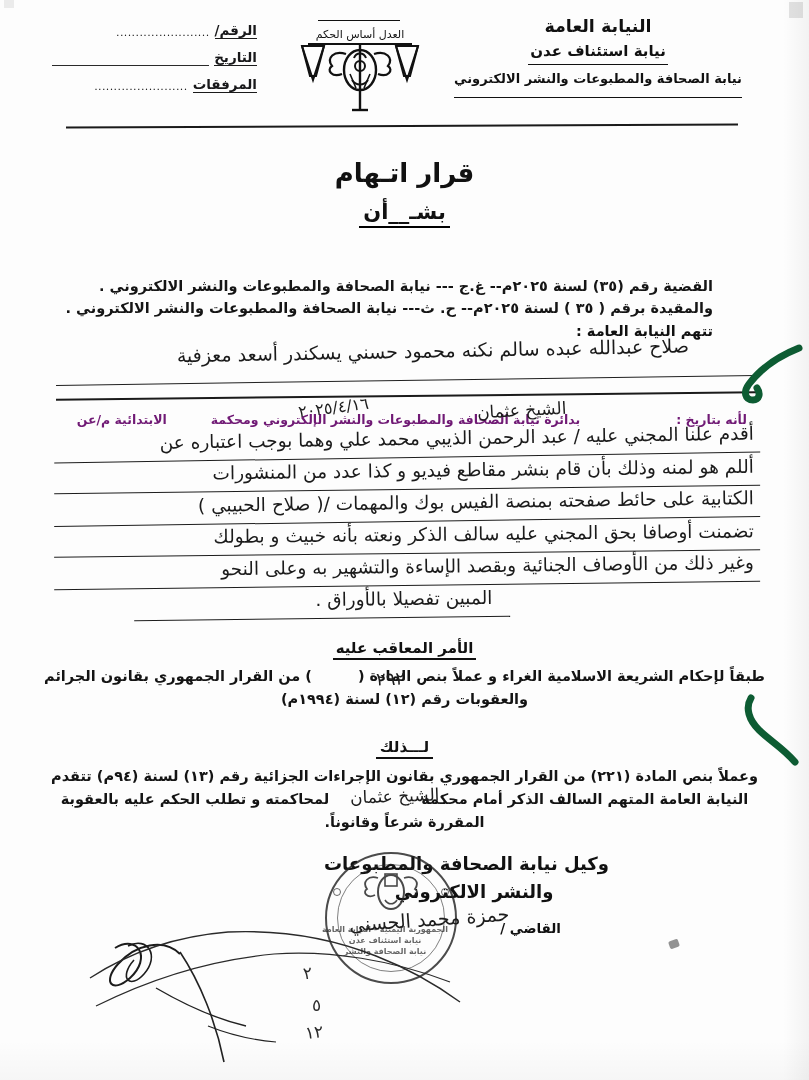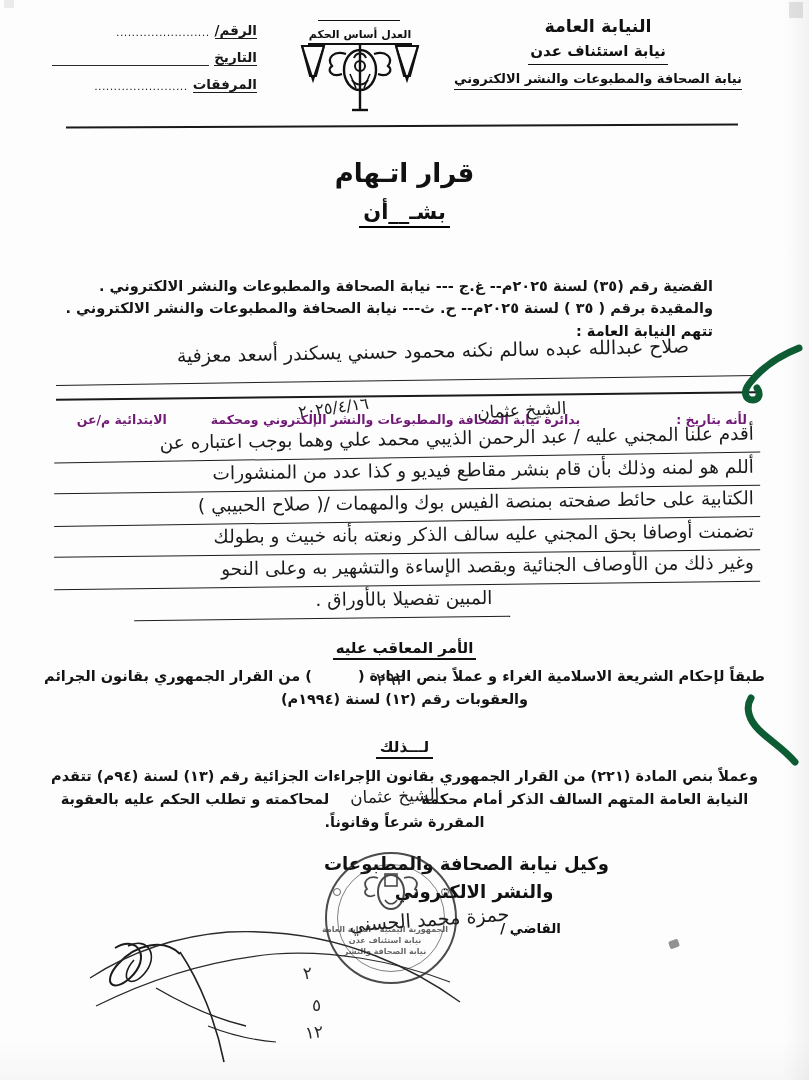--- a/index.html
+++ b/index.html
@@ -98,21 +98,21 @@
   .emblem {
     position: absolute;
     left: 292px; top: 8px;
     width: 136px; height: 104px;
   }
   .emblem-motto {
     position: absolute;
     top: 14px; left: 0; right: 0;
     text-align: center;
     font-size: 11px;
-    font-weight: bold;
+    font-weight: normal;
     letter-spacing: -0.6px;
     color: #111;
   }
   .emblem-motto-rule {
     position: absolute;
     top: 6px; left: 26px; width: 82px;
     border-top: 1.6px solid #111;
   }
   .emblem svg { position: absolute; top: 22px; left: 6px; }
 
@@ -144,21 +144,21 @@
   }
   .auth-line-3 {
     font-size: 13px;
     font-weight: bold;
     letter-spacing: -0.2px;
     line-height: 20px;
     margin-top: 4px;
     color: #111;
     border-bottom: 1.5px solid #111;
     display: inline-block;
-    padding-bottom: 0;
+    padding-bottom: 8px;
   }
 
   
   .header-rule {
     position: absolute;
     top: 125px; left: 66px; width: 672px;
     border-top: 2.2px solid #1a1a1a;
     transform: rotate(-0.25deg);
   }
 

